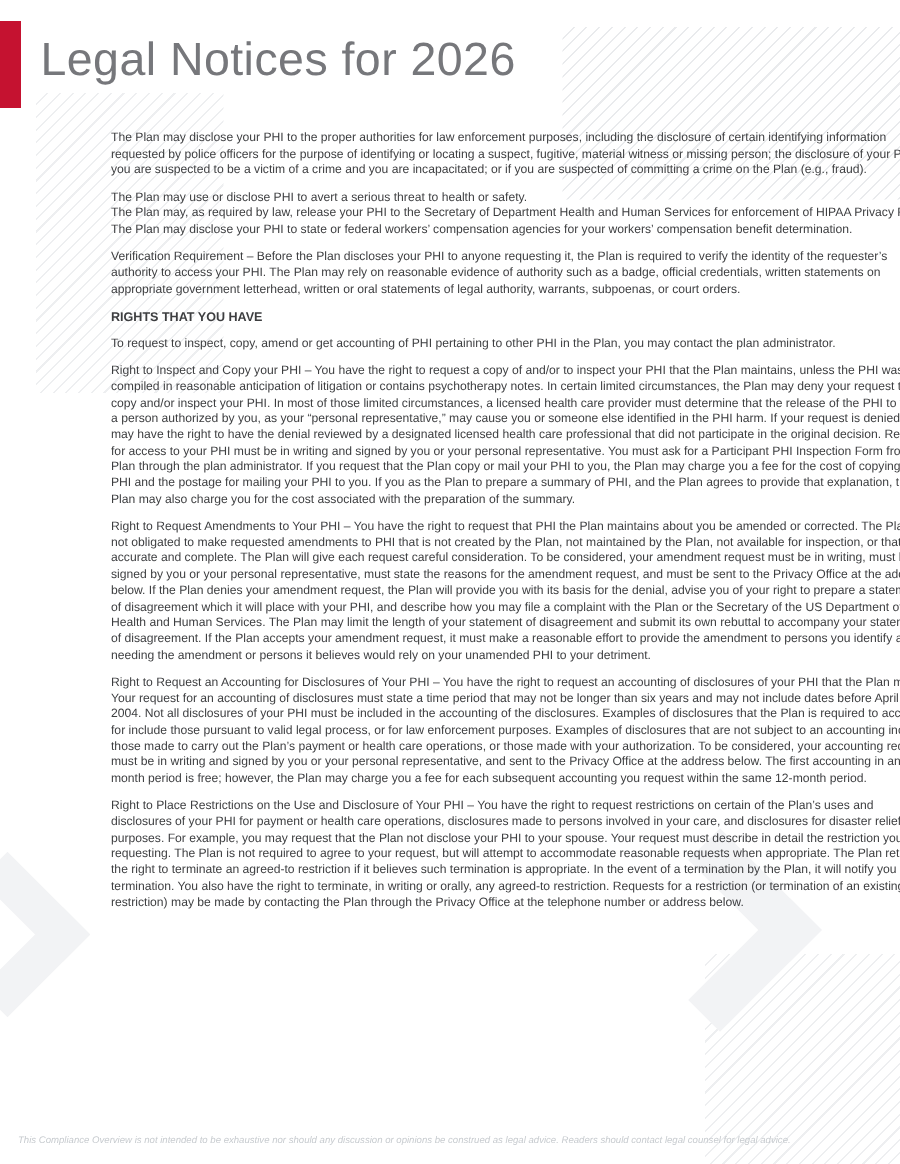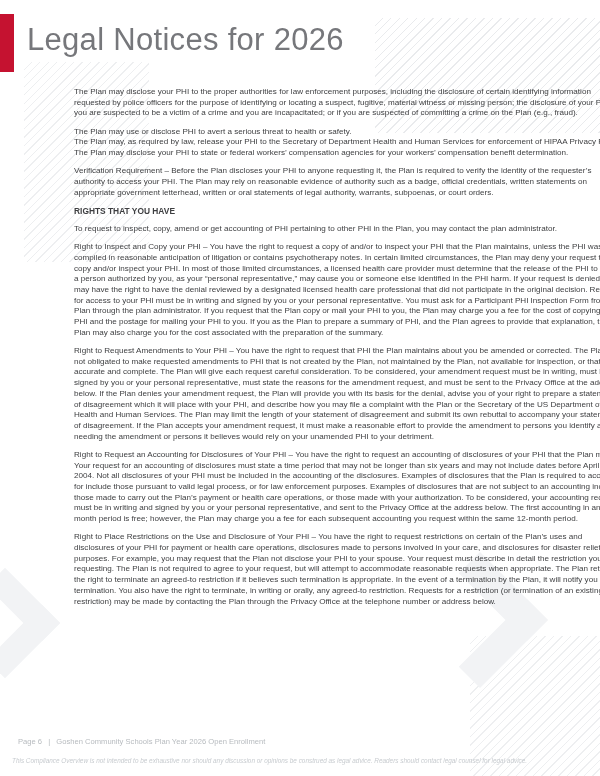--- a/index.html
+++ b/index.html
@@ -106,21 +106,16 @@
     <p class="para">
       <span class="lead">Right to Request an Accounting for Disclosures of Your PHI –</span><span> You have the right to request an accounting of disclosures of your PHI that the Plan makes.  Your request for an accounting of disclosures must state a time period that may not be longer than six years and may not include dates before April 14, 2004.  Not all disclosures of your PHI must be included in the accounting of the disclosures. Examples of disclosures that the Plan is required to account for include those pursuant to valid legal process, or for law enforcement purposes.  Examples of disclosures that are not subject to an accounting include those made to carry out the Plan’s payment or health care operations, or those made with your authorization. To be considered, your accounting requests must be in writing and signed by you or your personal representative, and sent to the Privacy Office at the address below. The first accounting in any 12-month period is free; however, the Plan may charge you a fee for each subsequent accounting you request within the same 12-month period.</span>
     </p>
 
     <p class="para">
       <span class="lead">Right to Place Restrictions on the Use and Disclosure of Your PHI –</span><span> You have the right to request restrictions on certain of the Plan’s uses and disclosures of your PHI for payment or health care operations, disclosures made to persons involved in your care, and disclosures for disaster relief purposes.  For example, you may request that the Plan not disclose your PHI to your spouse. Your request must describe in detail the restriction you are requesting.  The Plan is not required to agree to your request, but will attempt to accommodate reasonable requests when appropriate.  The Plan retains the right to terminate an agreed-to restriction if it believes such termination is appropriate.  In the event of a termination by the Plan, it will notify you of the termination. You also have the right to terminate, in writing or orally, any agreed-to restriction. Requests for a restriction (or termination of an existing restriction) may be made by contacting the Plan through the Privacy Office at the telephone number or address below.</span>
     </p>
 
   </div>
 
-  <div class="footer">
-    <span>Page 6</span>
-    <span>|</span>
-    <span>Goshen Community Schools  Plan Year 2026 Open Enrollment</span>
-  </div>
 
   <div class="disclaimer">This Compliance Overview is not intended to be exhaustive nor should any discussion or opinions be construed as legal advice. Readers should contact legal counsel for legal advice.</div>
 
 </div>
 
 </body></html>

